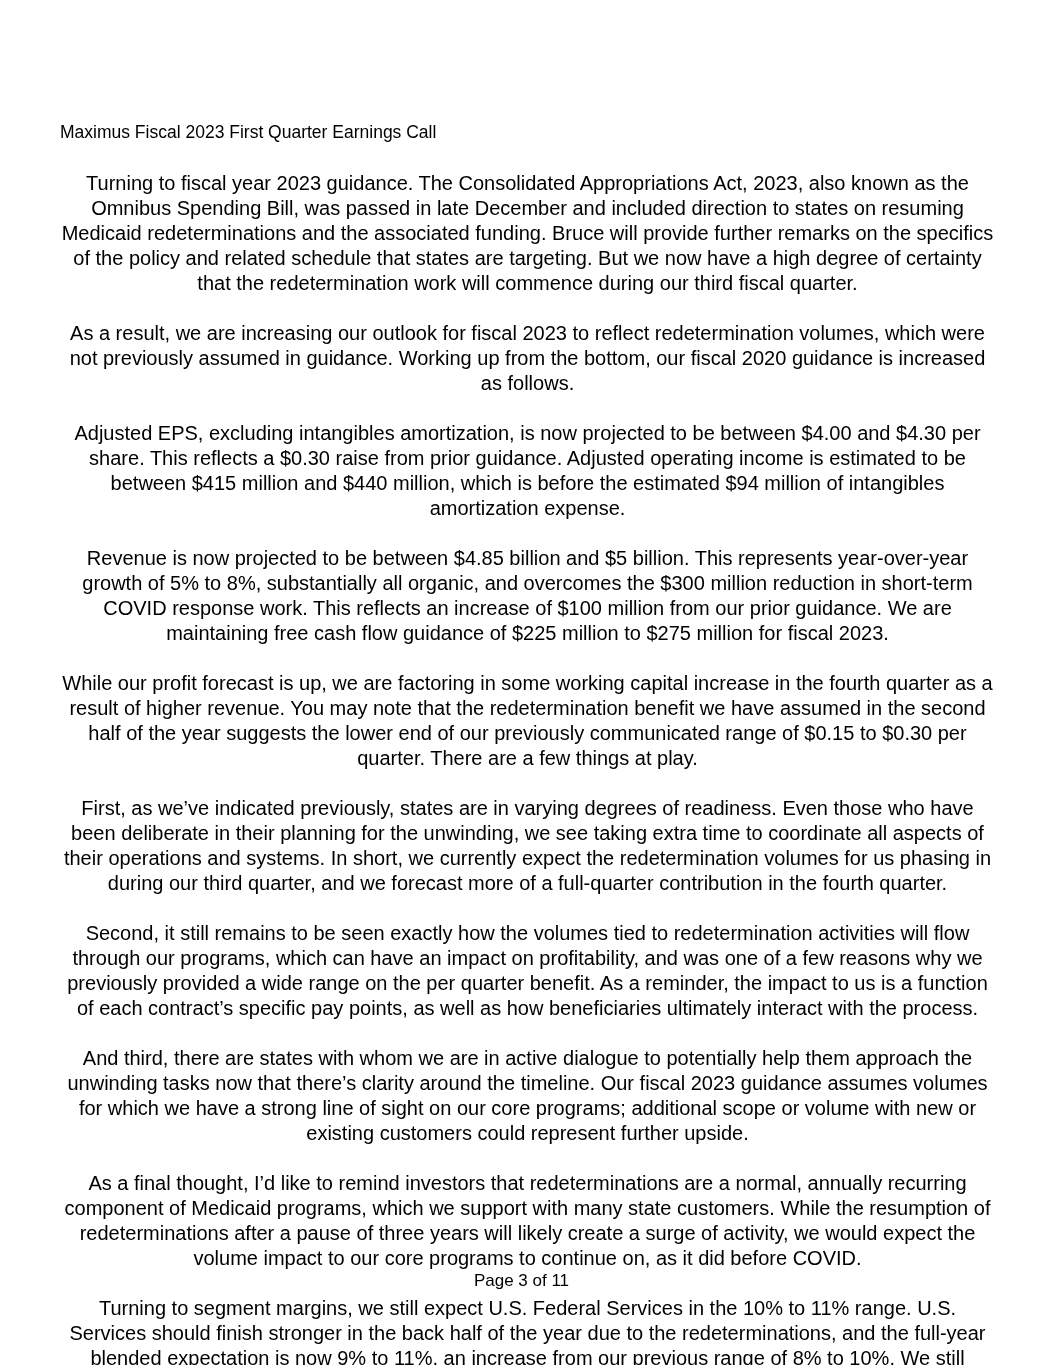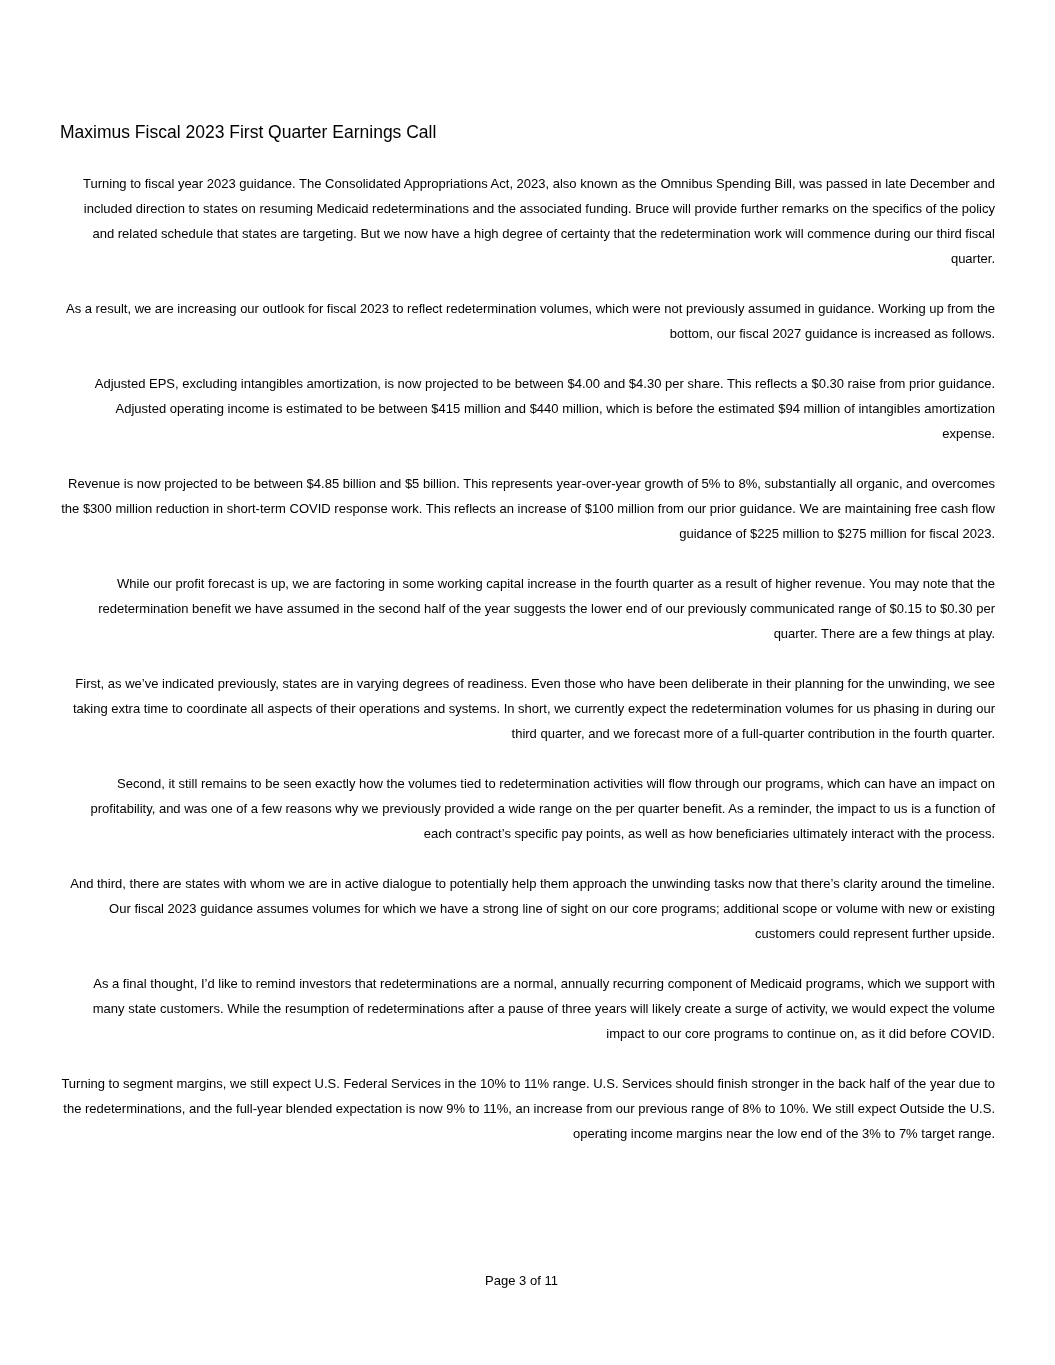--- a/index.html
+++ b/index.html
@@ -29,47 +29,47 @@
   .header-block {
     font-size: 17.5px;
     line-height: 25px;
     margin-bottom: 26px;
   }
   .header-line {
     display: block;
     white-space: nowrap;
   }
   p.para {
-    font-size: 13px;
+    font-size: 20px;
     line-height: 25px;
     margin: 0 0 25px 0;
-    text-align: right;
+    text-align: center;
   }
   .footer {
     position: absolute;
     left: 0;
     right: 12px;
     bottom: 72px;
     text-align: center;
-    font-size: 13px;
+    font-size: 17px;
     line-height: 25px;
   }
 </style>
 </head>
 <body>
 
 <div class="page">
   <div class="doc-body">
 
     <div class="header-block">
       <span class="header-line">Maximus Fiscal 2023 First Quarter Earnings Call</span>
     </div>
 
     <p class="para">Turning to fiscal year 2023 guidance. The Consolidated Appropriations Act, 2023, also known as the Omnibus Spending Bill, was passed in late December and included direction to states on resuming Medicaid redeterminations and the associated funding. Bruce will provide further remarks on the specifics of the policy and related schedule that states are targeting. But we now have a high degree of certainty that the redetermination work will commence during our third fiscal quarter.</p>
-    <p class="para">As a result, we are increasing our outlook for fiscal 2023 to reflect redetermination volumes, which were not previously assumed in guidance. Working up from the bottom, our fiscal 2027 guidance is increased as follows.</p>
+    <p class="para">As a result, we are increasing our outlook for fiscal 2023 to reflect redetermination volumes, which were not previously assumed in guidance. Working up from the bottom, our fiscal 2020 guidance is increased as follows.</p>
     <p class="para">Adjusted EPS, excluding intangibles amortization, is now projected to be between $4.00 and $4.30 per share. This reflects a $0.30 raise from prior guidance. Adjusted operating income is estimated to be between $415 million and $440 million, which is before the estimated $94 million of intangibles amortization expense.</p>
     <p class="para">Revenue is now projected to be between $4.85 billion and $5 billion. This represents year-over-year growth of 5% to 8%, substantially all organic, and overcomes the $300 million reduction in short-term COVID response work. This reflects an increase of $100 million from our prior guidance. We are maintaining free cash flow guidance of $225 million to $275 million for fiscal 2023.</p>
     <p class="para">While our profit forecast is up, we are factoring in some working capital increase in the fourth quarter as a result of higher revenue. You may note that the redetermination benefit we have assumed in the second half of the year suggests the lower end of our previously communicated range of $0.15 to $0.30 per quarter. There are a few things at play.</p>
     <p class="para">First, as we’ve indicated previously, states are in varying degrees of readiness. Even those who have been deliberate in their planning for the unwinding, we see taking extra time to coordinate all aspects of their operations and systems. In short, we currently expect the redetermination volumes for us phasing in during our third quarter, and we forecast more of a full-quarter contribution in the fourth quarter.</p>
     <p class="para">Second, it still remains to be seen exactly how the volumes tied to redetermination activities will flow through our programs, which can have an impact on profitability, and was one of a few reasons why we previously provided a wide range on the per quarter benefit. As a reminder, the impact to us is a function of each contract’s specific pay points, as well as how beneficiaries ultimately interact with the process.</p>
     <p class="para">And third, there are states with whom we are in active dialogue to potentially help them approach the unwinding tasks now that there’s clarity around the timeline. Our fiscal 2023 guidance assumes volumes for which we have a strong line of sight on our core programs; additional scope or volume with new or existing customers could represent further upside.</p>
     <p class="para">As a final thought, I’d like to remind investors that redeterminations are a normal, annually recurring component of Medicaid programs, which we support with many state customers. While the resumption of redeterminations after a pause of three years will likely create a surge of activity, we would expect the volume impact to our core programs to continue on, as it did before COVID.</p>
     <p class="para">Turning to segment margins, we still expect U.S. Federal Services in the 10% to 11% range. U.S. Services should finish stronger in the back half of the year due to the redeterminations, and the full-year blended expectation is now 9% to 11%, an increase from our previous range of 8% to 10%. We still expect Outside the U.S. operating income margins near the low end of the 3% to 7% target range.</p>
 
   </div>

